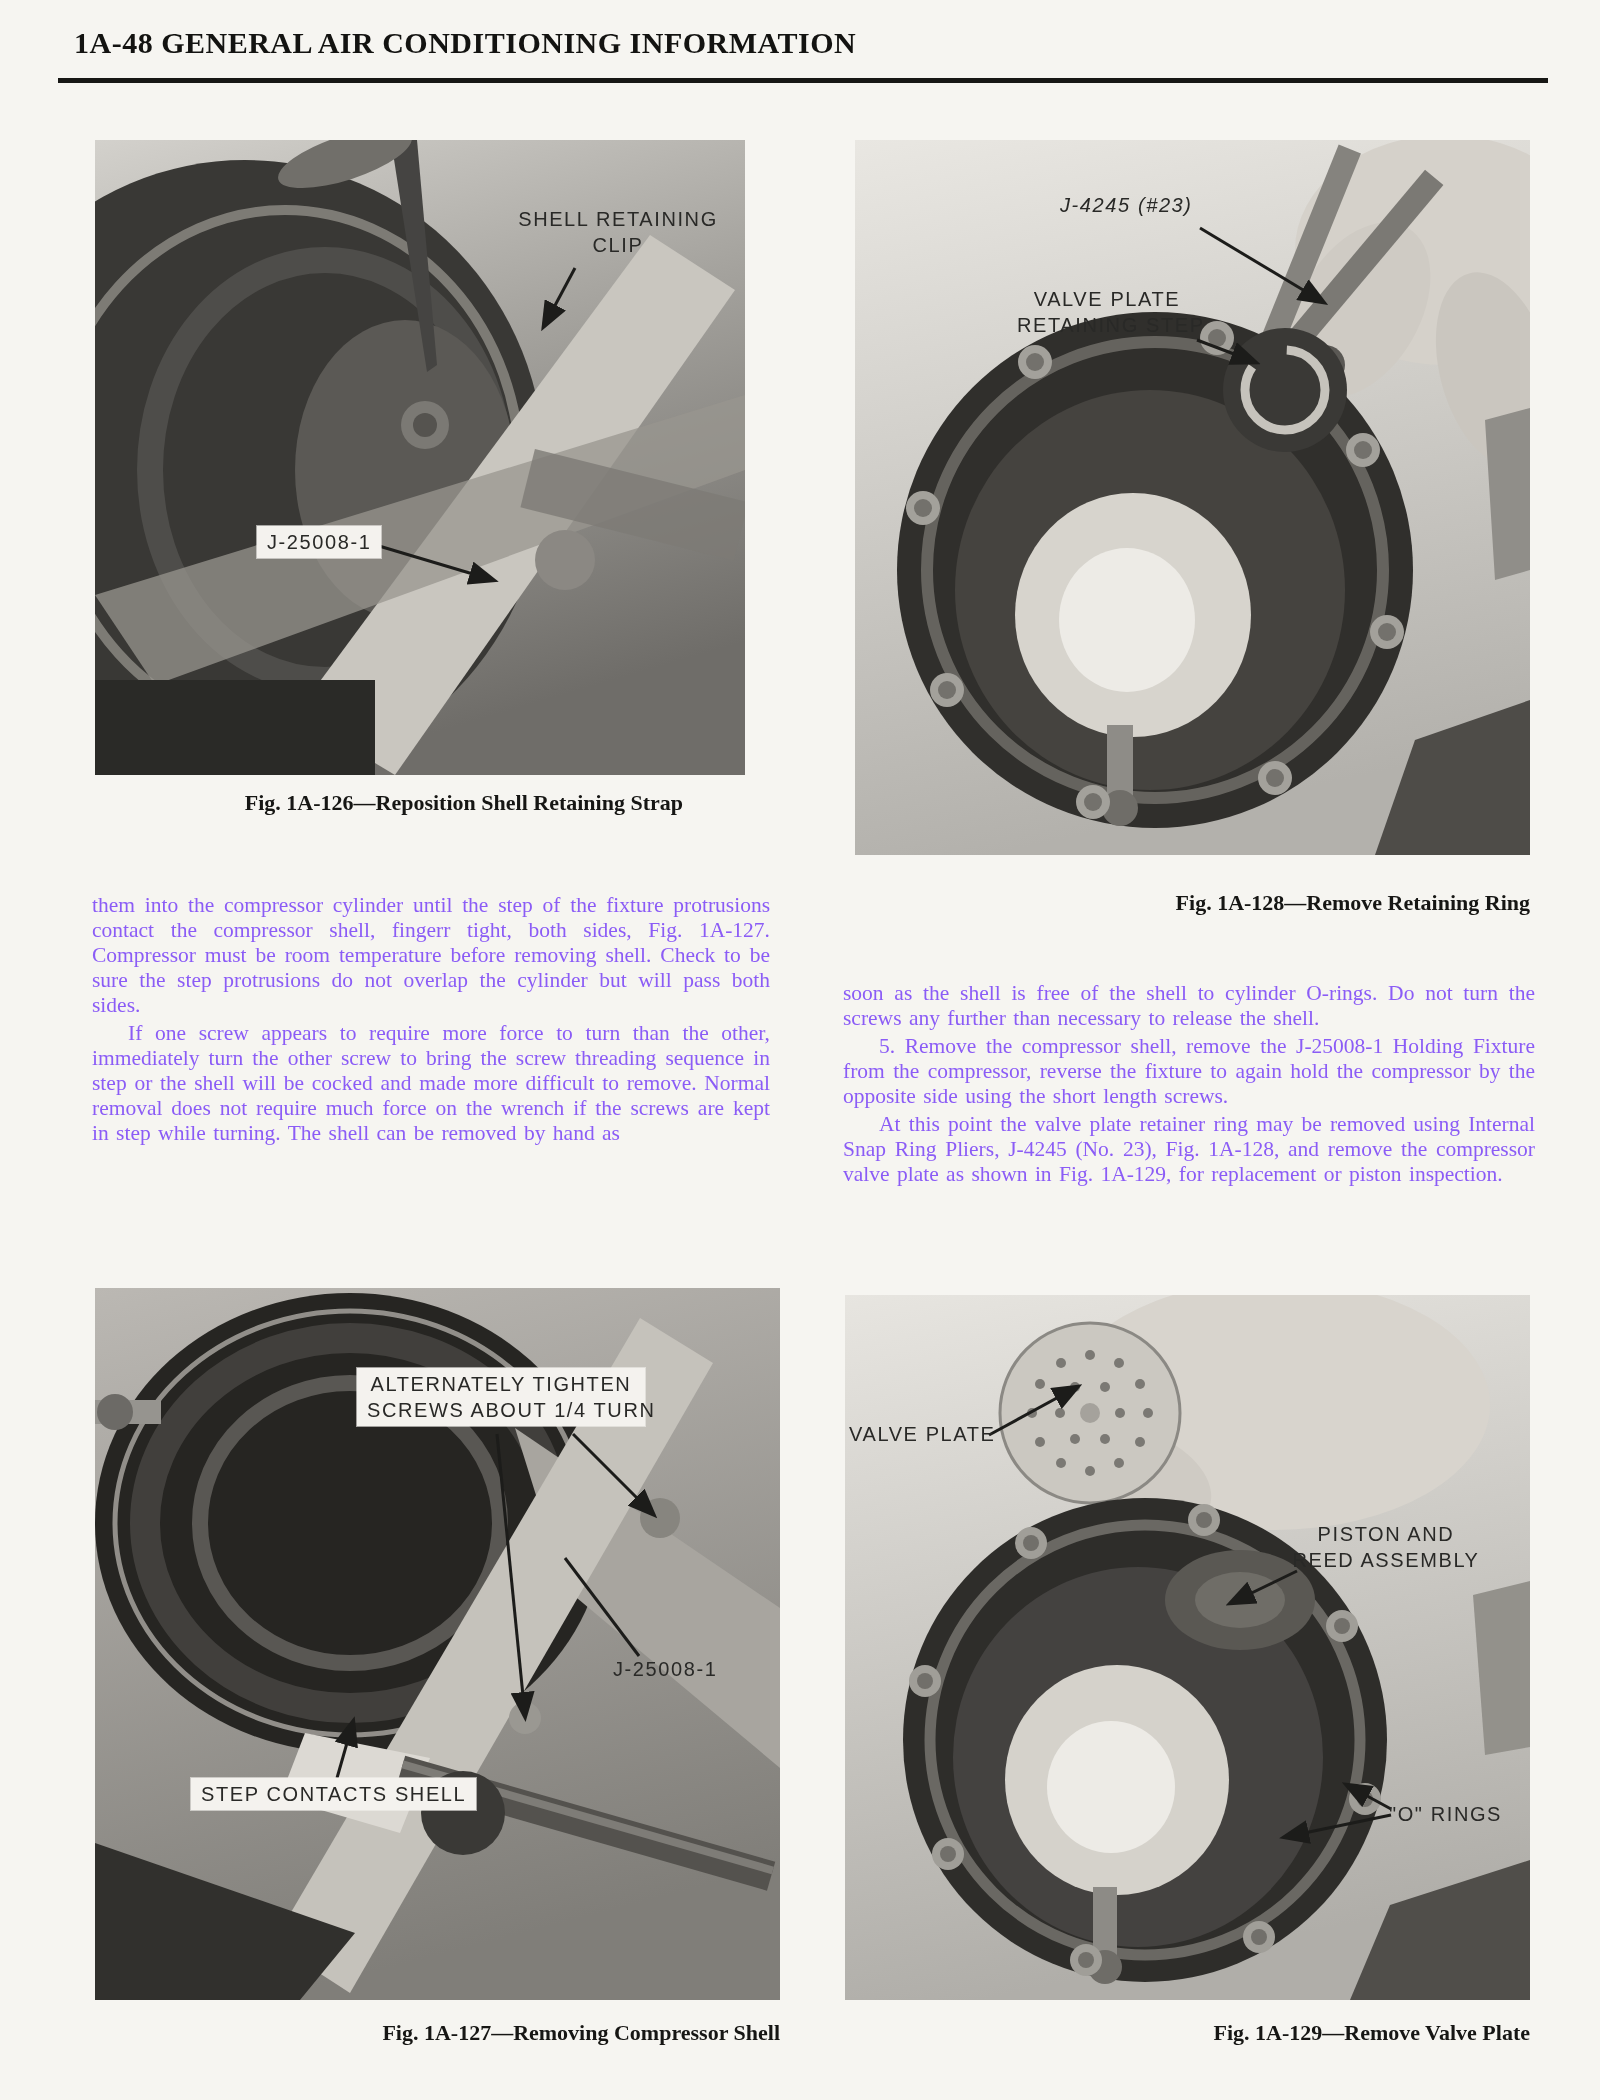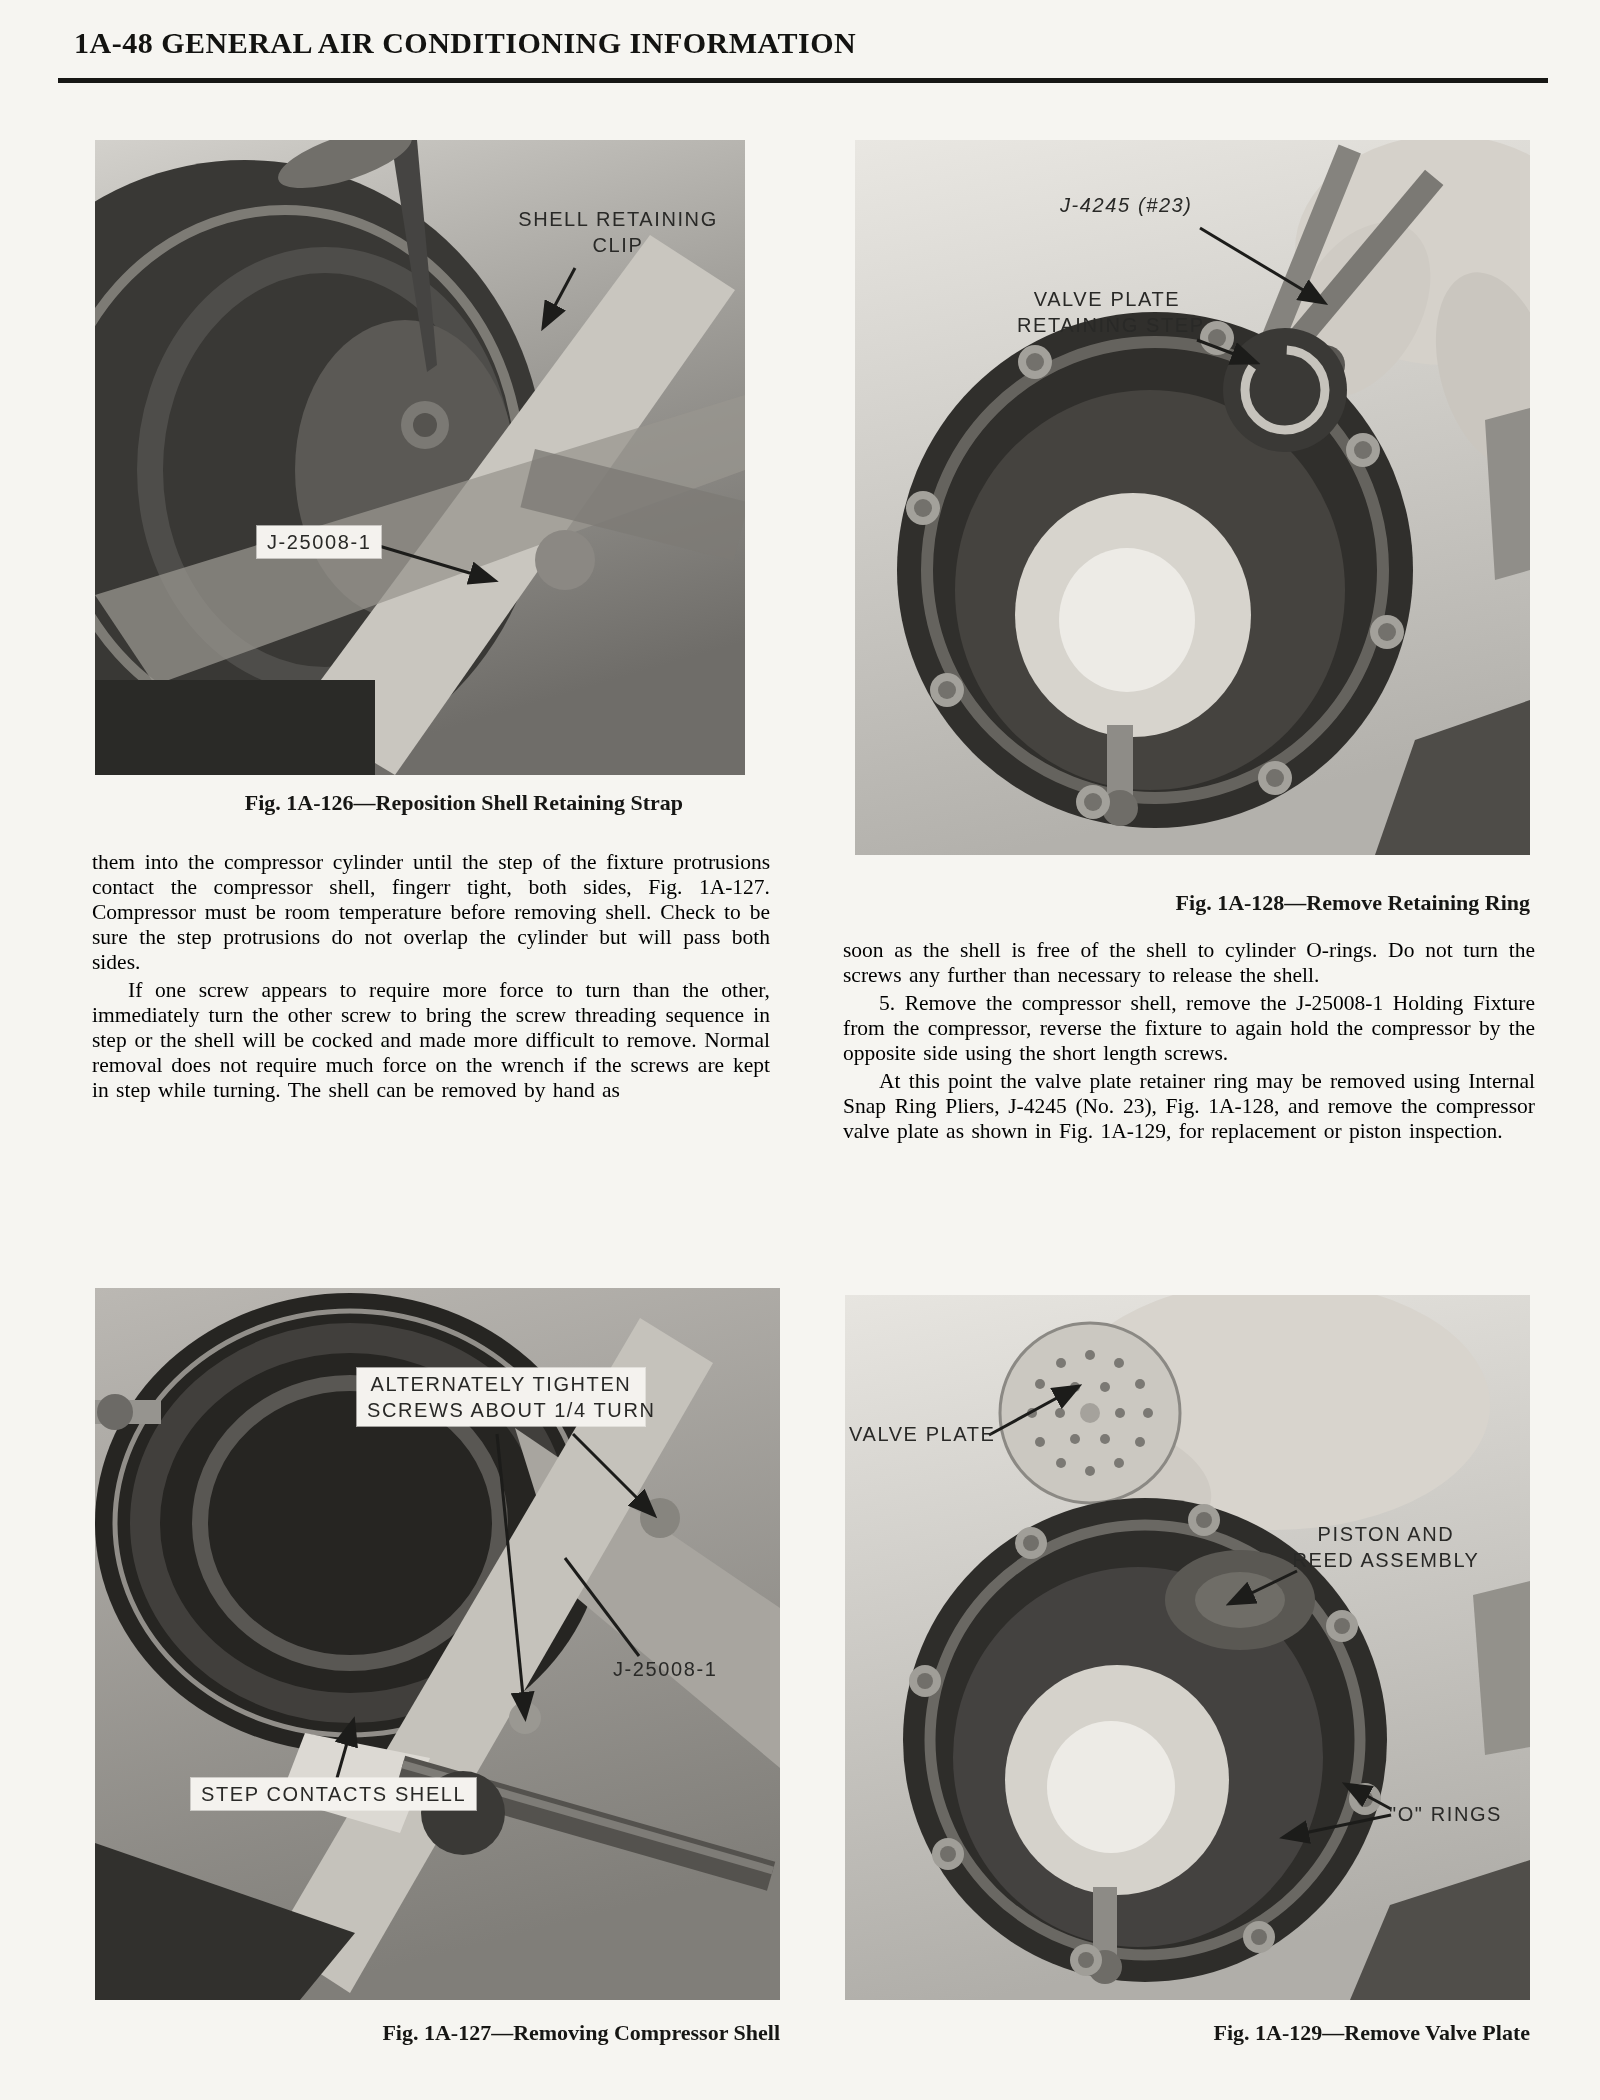--- a/index.html
+++ b/index.html
@@ -16,21 +16,21 @@
   svg.arrows{position:absolute;left:0;top:0;}
   .callout{position:absolute;font-family:"Liberation Sans",sans-serif;
     font-size:20px;line-height:1.3;letter-spacing:1.6px;color:#292927;white-space:nowrap;}
   .callout .line{display:block;}
   .center{text-align:center;}
   .boxed{background:#f4f2ee;padding:3px 10px;box-shadow:0 0 0 1px rgba(244,242,238,.6);}
   .caption{position:absolute;left:0;right:0;text-align:right;
     font-family:"Liberation Serif",serif;font-weight:bold;font-size:22px;color:#161614;}
 
   .col{position:absolute;font-family:"Liberation Serif",serif;font-size:21.5px;
-    line-height:25px;color:#000000;text-align:justify;word-spacing:2px;}
+    line-height:25px;color:#8b5cf6;text-align:justify;word-spacing:2px;margin-top:43px;}
   .col p{margin:0 0 3px 0;}
   .col p.indent{text-indent:36px;}
 </style>
 </head>
 <body>
 
 <div class="page">
 
   <div class="header">1A-48 GENERAL AIR CONDITIONING INFORMATION</div>
   <div class="rule"></div>

